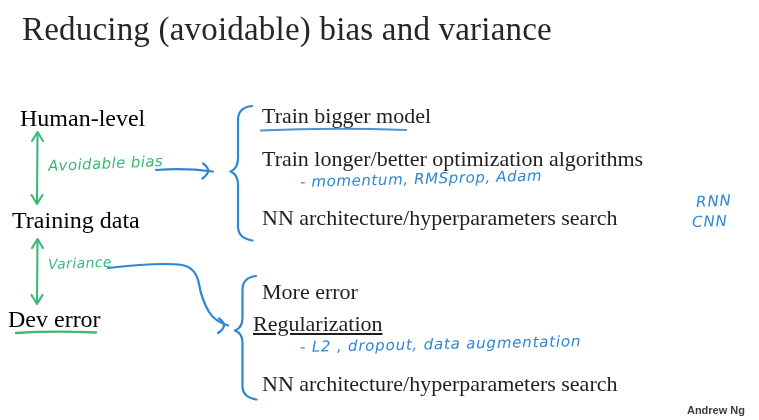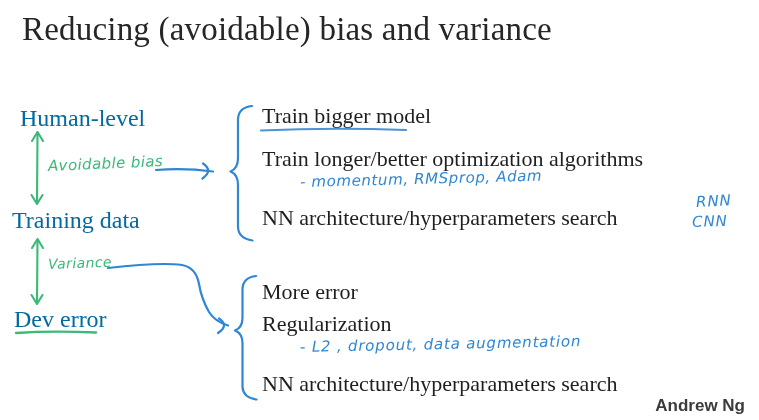--- a/index.html
+++ b/index.html
@@ -35,40 +35,40 @@
     letter-spacing: 0.2px;
     color: #262626;
     white-space: nowrap;
   }
 
   
   .lvl {
     position: absolute;
     font-size: 24px;
     line-height: 28px;
-    color: #0369a1;
+    color: #000000;
     white-space: nowrap;
   }
   .lvl-human    { left: 20px; top: 104px; }
   .lvl-training { left: 12px; top: 206px; }
-  .lvl-dev      { left: 14px; top: 305px; }
+  .lvl-dev      { left: 8px; top: 305px; }
 
   
   .item {
     position: absolute;
     font-size: 22px;
     line-height: 26px;
     color: #1f1f1f;
     white-space: nowrap;
   }
   .i-bigger   { left: 262px; top: 103px; }
   .i-longer   { left: 262px; top: 146px; text-align: center; }
   .i-nnarch1  { left: 262px; top: 205px; }
   .i-moredata { left: 262px; top: 279px; }
-  .i-reg      { left: 262px; top: 311px; }
+  .i-reg      { left: 253px; top: 311px; text-decoration: underline; }
   .i-nnarch2  { left: 262px; top: 371px; }
 
   
   .hand {
     position: absolute;
     font-family: "DejaVu Sans", sans-serif;
     font-style: italic;
     white-space: nowrap;
   }
   .hand-green { color: #3cb878; }
@@ -117,21 +117,21 @@
     transform-origin: left center;
   }
 
   
   .watermark {
     position: absolute;
     right: 14px;
     bottom: 4px;
     font-family: "Liberation Sans", "DejaVu Sans", sans-serif;
     font-weight: bold;
-    font-size: 17px;
+    font-size: 11px;
     color: #3b3b3b;
     white-space: nowrap;
     margin-left: 41px;
   }
 </style>
 </head>
 <body>
 
 <div id="slide">
 

